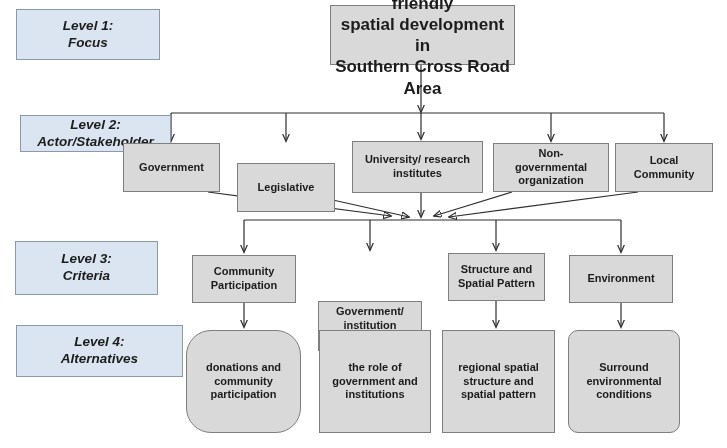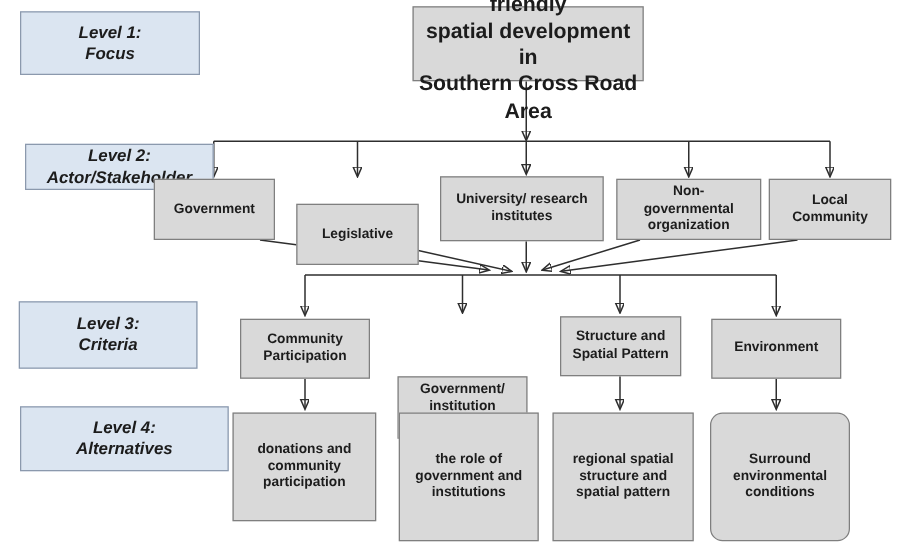--- a/index.html
+++ b/index.html
@@ -57,21 +57,21 @@
   #a1 { left:237px; top:143px; width:98px;  height:49px;margin-top:20px; }
   #a2 { left:352px; top:141px; width:131px; height:52px; }
   #a3 { left:493px; top:143px; width:116px; height:49px; }
   #a4 { left:615px; top:143px; width:98px;  height:49px; }
   
   #c0 { left:192px; top:255px; width:104px; height:48px; }
   #c1 { left:318px; top:253px; width:104px; height:50px;margin-top:48px; }
   #c2 { left:448px; top:253px; width:97px;  height:48px; }
   #c3 { left:569px; top:255px; width:104px; height:48px; }
   
-  #d0 { left:186px; top:330px; width:115px; height:87px; }
+  #d0 { left:186px; top:330px; width:115px; height:103px;border-radius:25px; }
   #d1 { left:319px; top:330px; width:112px; height:103px; }
   #d2 { left:442px; top:330px; width:113px; height:103px; }
   #d3 { left:568px; top:330px; width:112px; height:103px;border-radius:10px; }
 </style>
 </head>
 <body>
 
 <div class="canvas">
 
   <svg class="connectors" viewBox="0 0 727 448" xmlns="http://www.w3.org/2000/svg">

